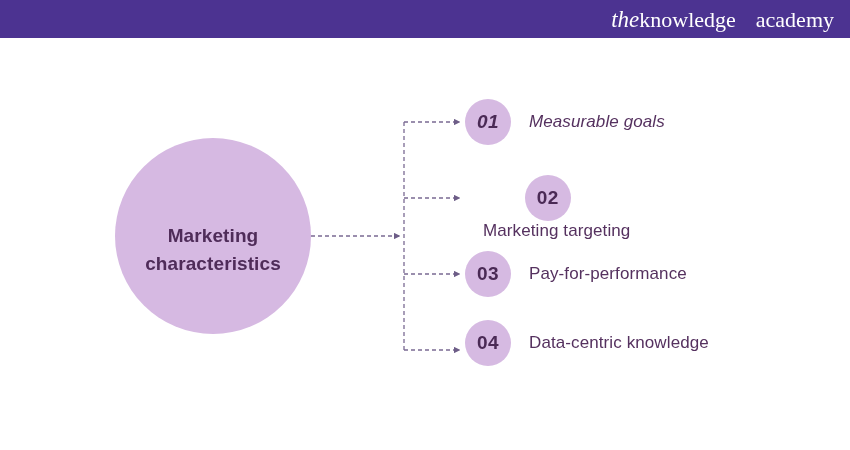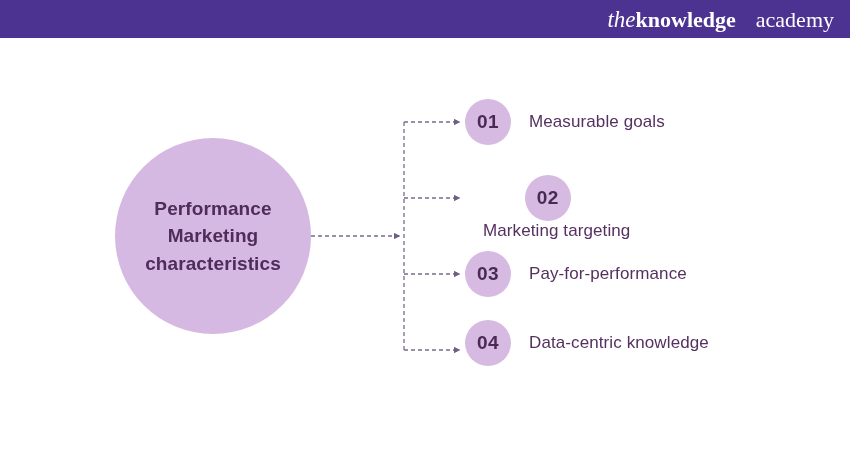--- a/index.html
+++ b/index.html
@@ -37,21 +37,21 @@
     white-space: nowrap;
     letter-spacing: 0px;
   }
   .logo .logo-the {
     font-style: italic;
     font-weight: 400;
     font-size: 23px;
     text-align: right;
   }
   .logo .logo-knowledge {
-    font-weight: 700;
+    font-weight: 400;
     margin-top: 19px;
   }
   .logo .logo-academy {
     font-weight: 400;
     margin-left: 20px;
   }
 
   
   .diagram {
     position: absolute;
@@ -151,27 +151,27 @@
 
     <path d="M404,160 L459,160" stroke="#7a6a93" stroke-width="1.3" stroke-dasharray="4,3" fill="none" marker-end="url(#arrowhead)"></path>
 
     <path d="M404,236 L459,236" stroke="#7a6a93" stroke-width="1.3" stroke-dasharray="4,3" fill="none" marker-end="url(#arrowhead)"></path>
 
     <path d="M404,312 L459,312" stroke="#7a6a93" stroke-width="1.3" stroke-dasharray="4,3" fill="none" marker-end="url(#arrowhead)"></path>
   </svg>
 
   <div class="center-node">
     <div class="center-label">
-      <span>Performance</span><br>
+      <br>
       <span>Marketing</span><br>
       <span>characteristics</span>
     </div>
   </div>
 
-  <div class="item" style="top:61px;">
+  <div class="item" style="top:61px;font-style:italic;">
     <div class="item-badge">
       <span class="item-badge-num">01</span>
     </div>
     <div class="item-label">Measurable goals</div>
   </div>
 
   <div class="item" style="top:137px;flex-direction:column;">
     <div class="item-badge">
       <span class="item-badge-num">02</span>
     </div>

